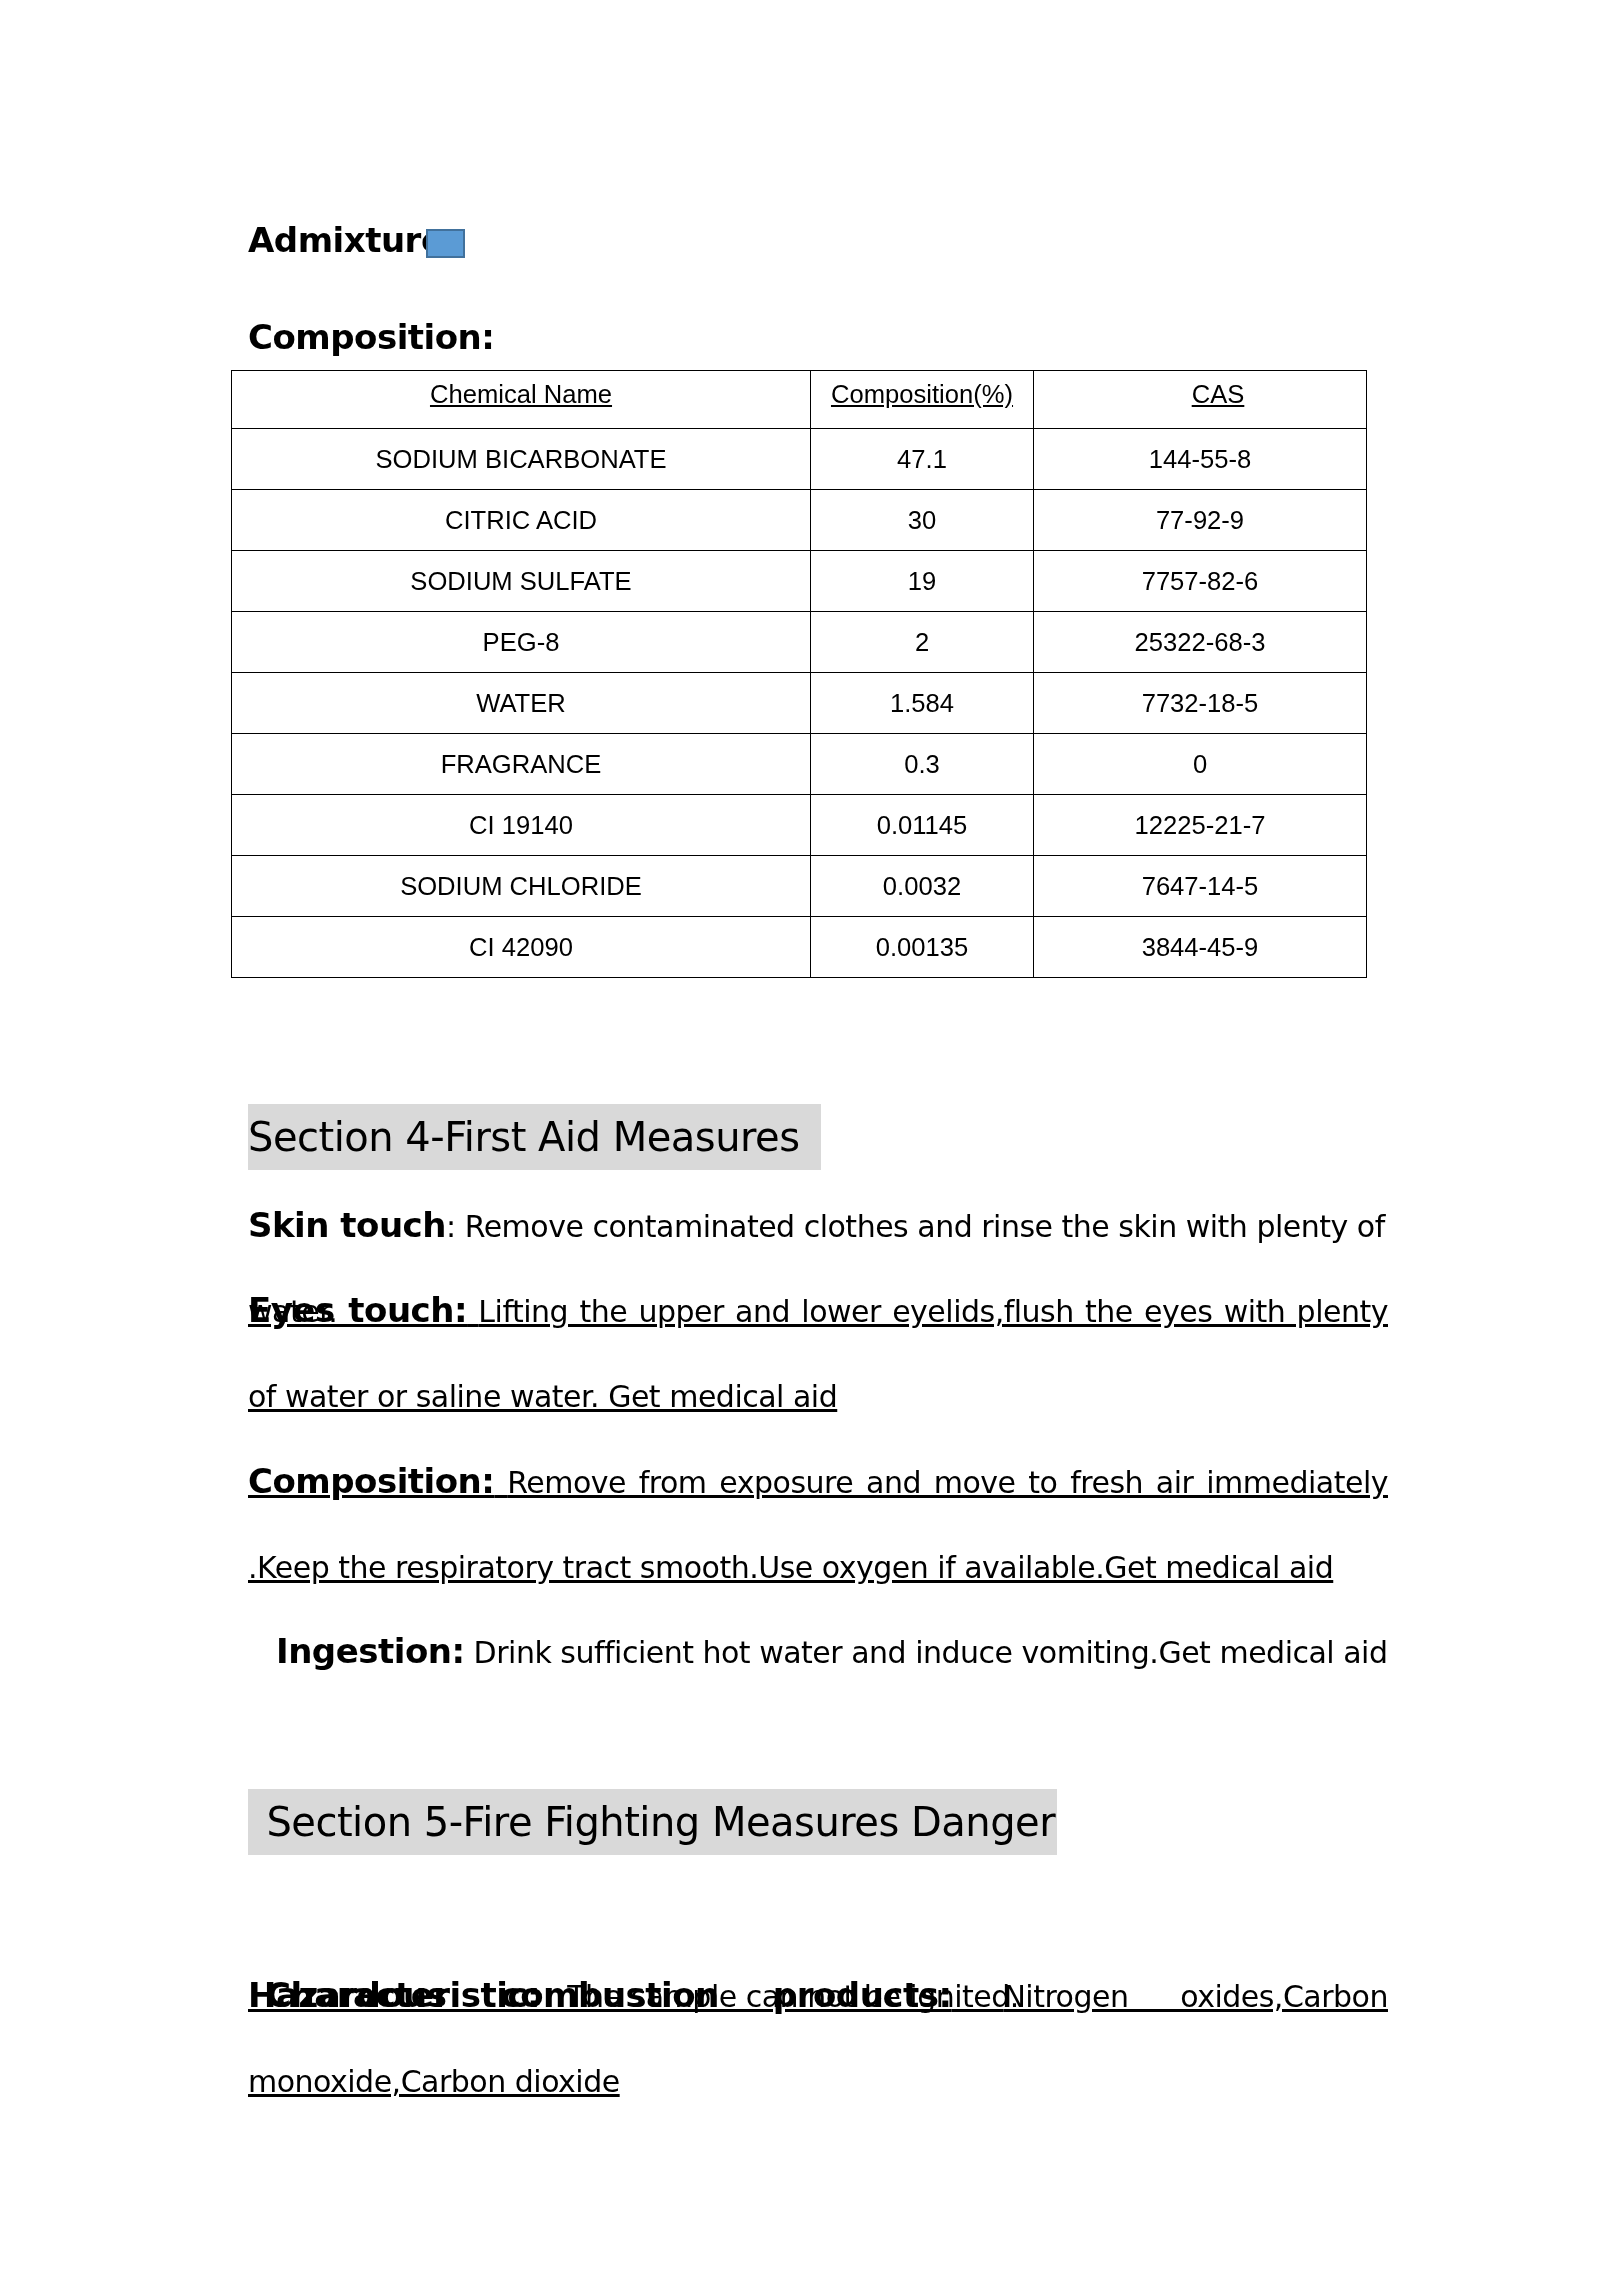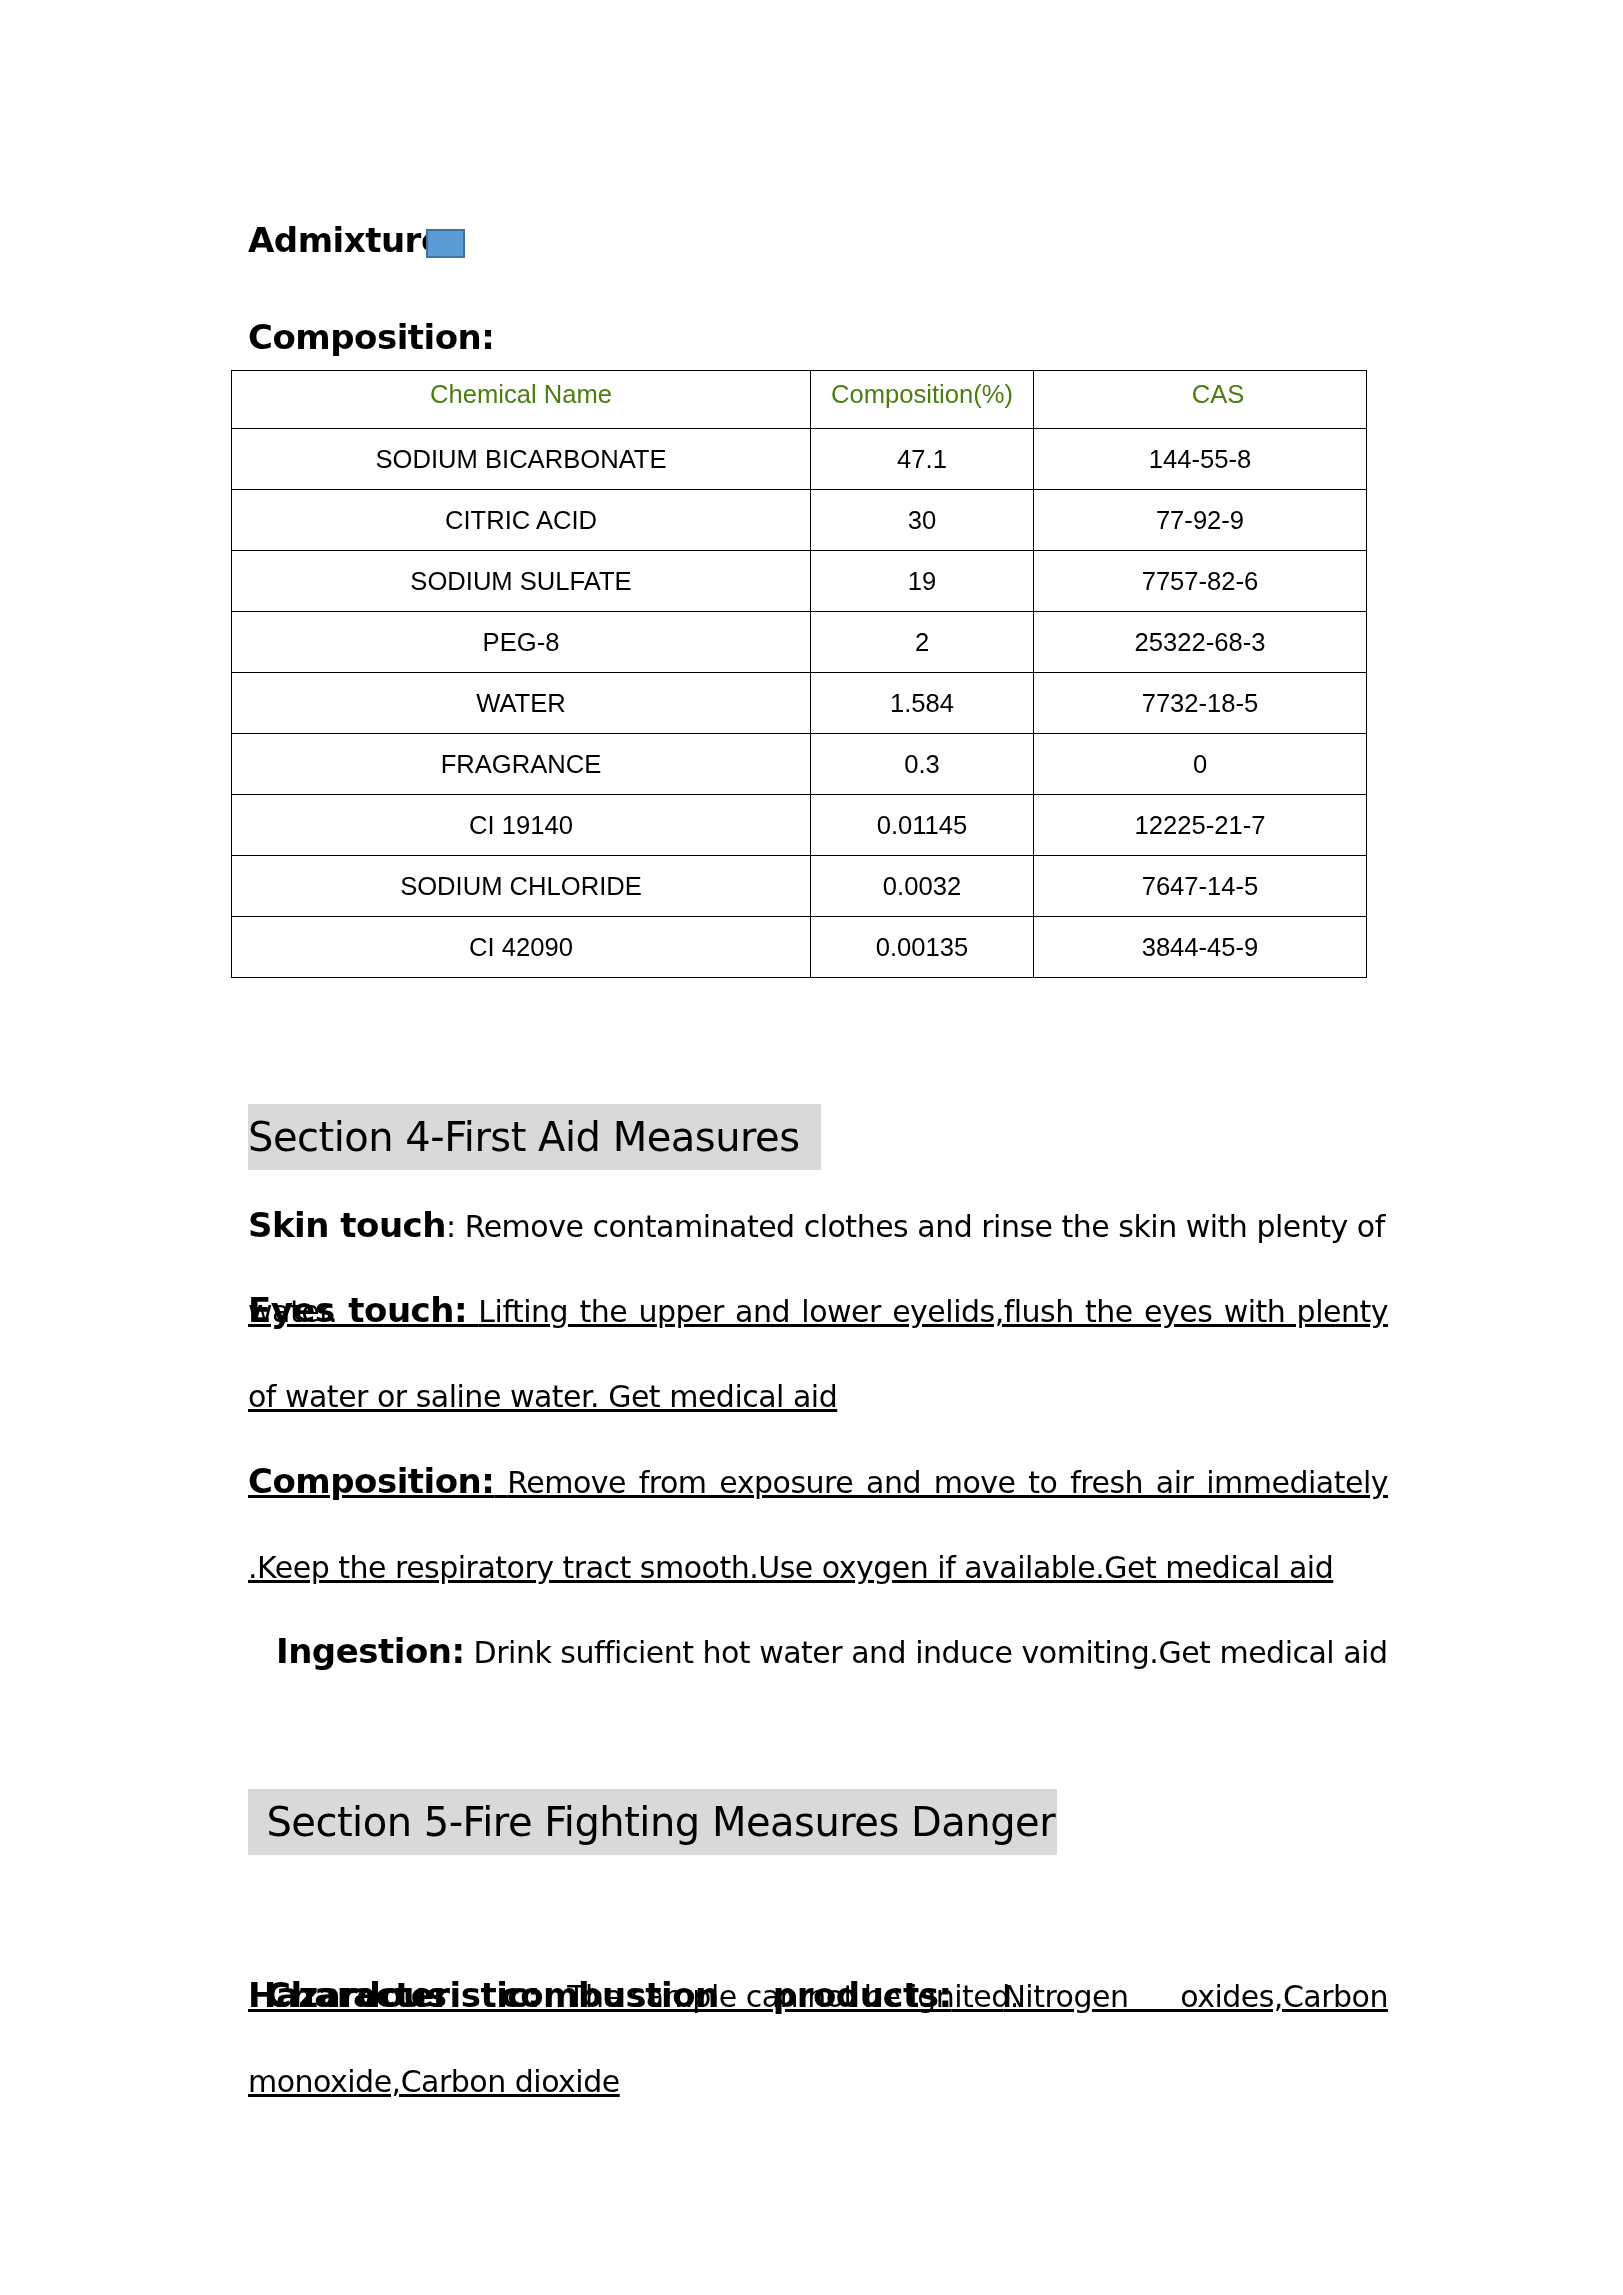--- a/index.html
+++ b/index.html
@@ -5,21 +5,21 @@
   html, body { margin: 0; padding: 0; background: #ffffff; }
   body { width: 1623px; height: 2295px; position: relative; overflow: hidden;
          font-family: "DejaVu Sans", "Liberation Sans", sans-serif; color: #000; }
   .abs { position: absolute; }
   .h-bold { font-weight: bold; font-size: 34px; line-height: 1; white-space: nowrap; letter-spacing: -0.5px; }
   .shape-rect { position: absolute; background: #5B9BD5; border: 2.6px solid #41719C; box-sizing: border-box; }
 
   table.comp { position: absolute; left: 231px; top: 370px; width: 1136px; border-collapse: collapse;
                font-family: "Liberation Sans", "DejaVu Sans", sans-serif; font-size: 25.6px; table-layout: fixed; }
   table.comp td, table.comp th { border: 1.5px solid #000; text-align: center; padding: 0; font-weight: normal; }
-  table.comp th { color: #4d7c0f; height: 58px; vertical-align: top; padding-top: 9.2px; box-sizing: border-box; }
+  table.comp th { color: #000000; height: 58px; vertical-align: top; padding-top: 9.2px; box-sizing: border-box; text-decoration: underline; }
   table.comp td { height: 60px; vertical-align: middle; }
   table.comp tr.total td { height: 63px; }
   table.comp col.c1 { width: 579px; }
   table.comp col.c2 { width: 223px; }
   table.comp col.c3 { width: 333px; }
 
   .sec-box { position: absolute; background: #D9D9D9; height: 66px; }
   .sec-title { font-weight: normal; font-size: 40px; line-height: 66px; white-space: nowrap; letter-spacing: -0.5px; }
 
   .para { position: absolute; left: 248px; width: 1140px; font-size: 30px; line-height: 85px; letter-spacing: -0.5px; }

